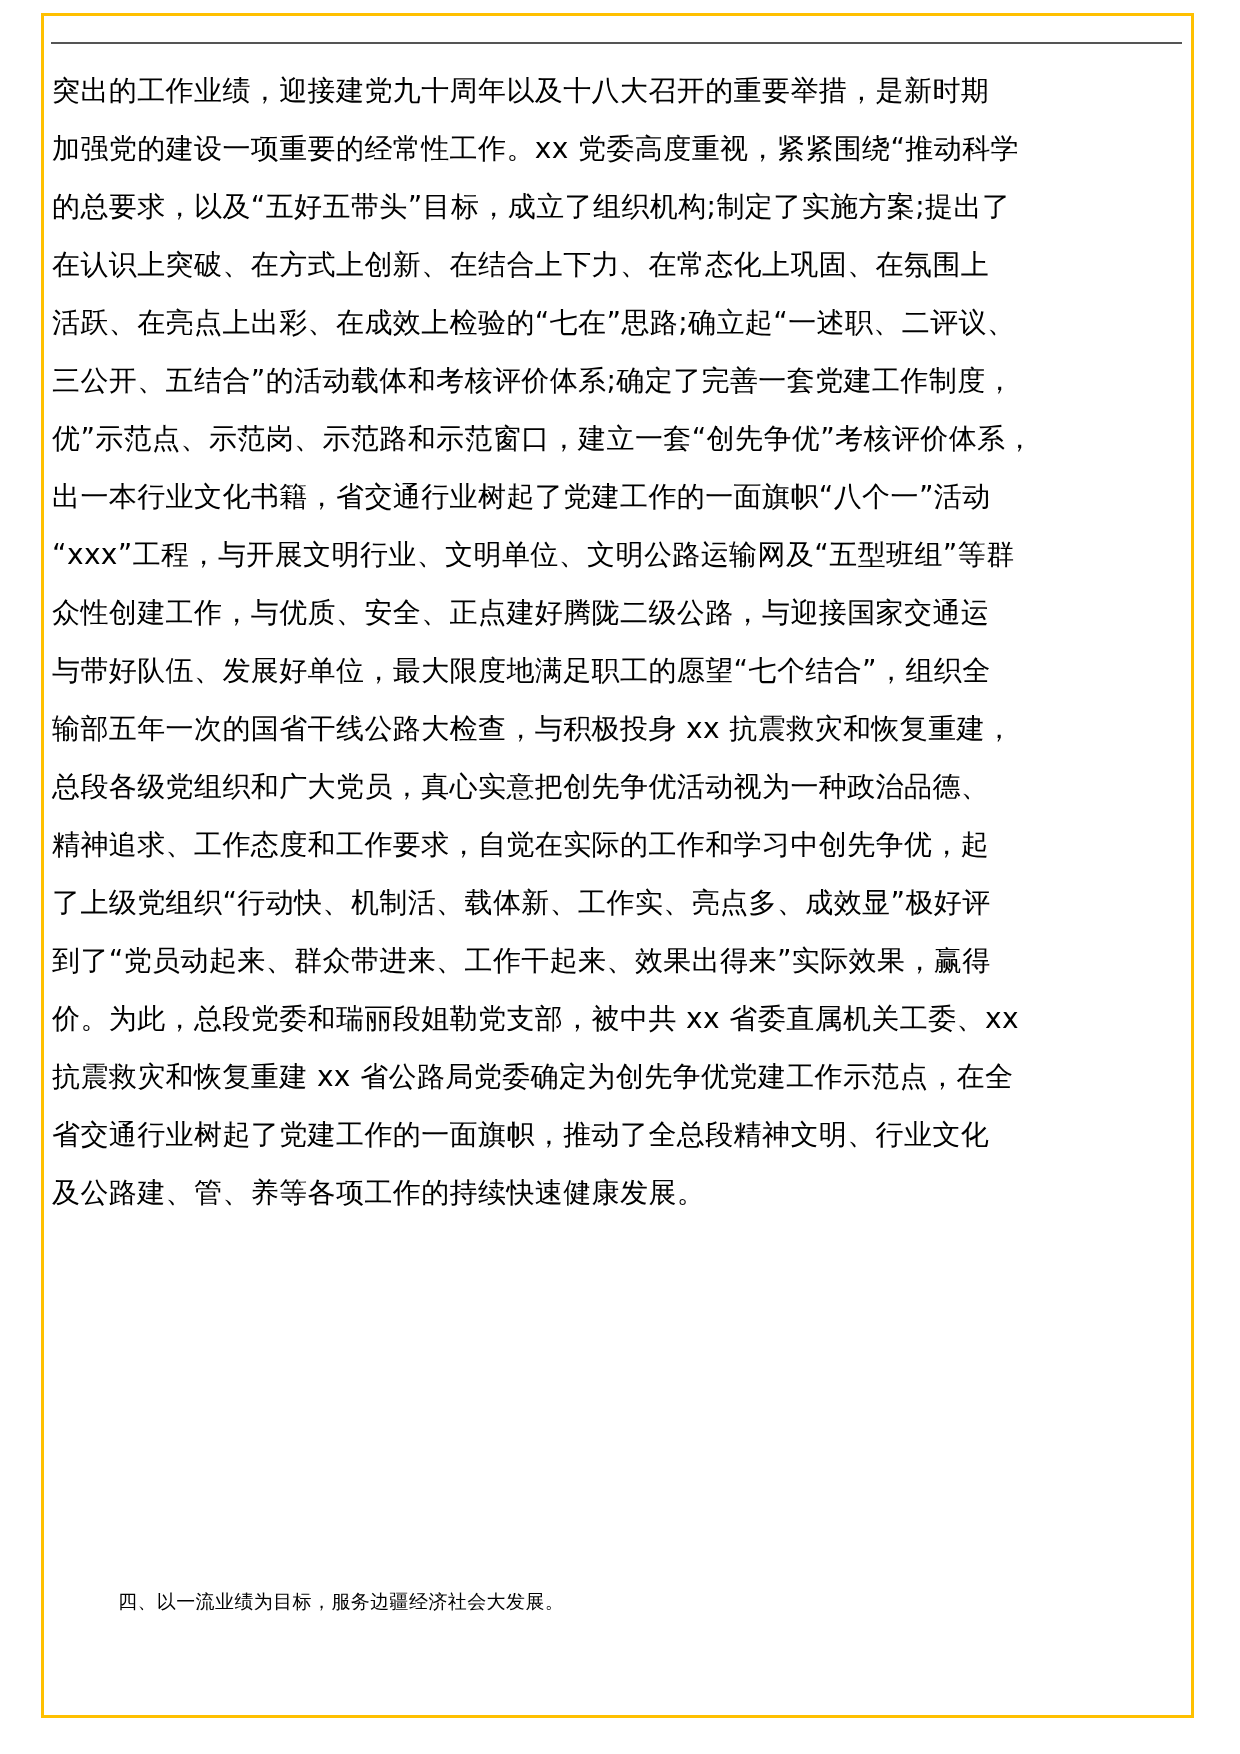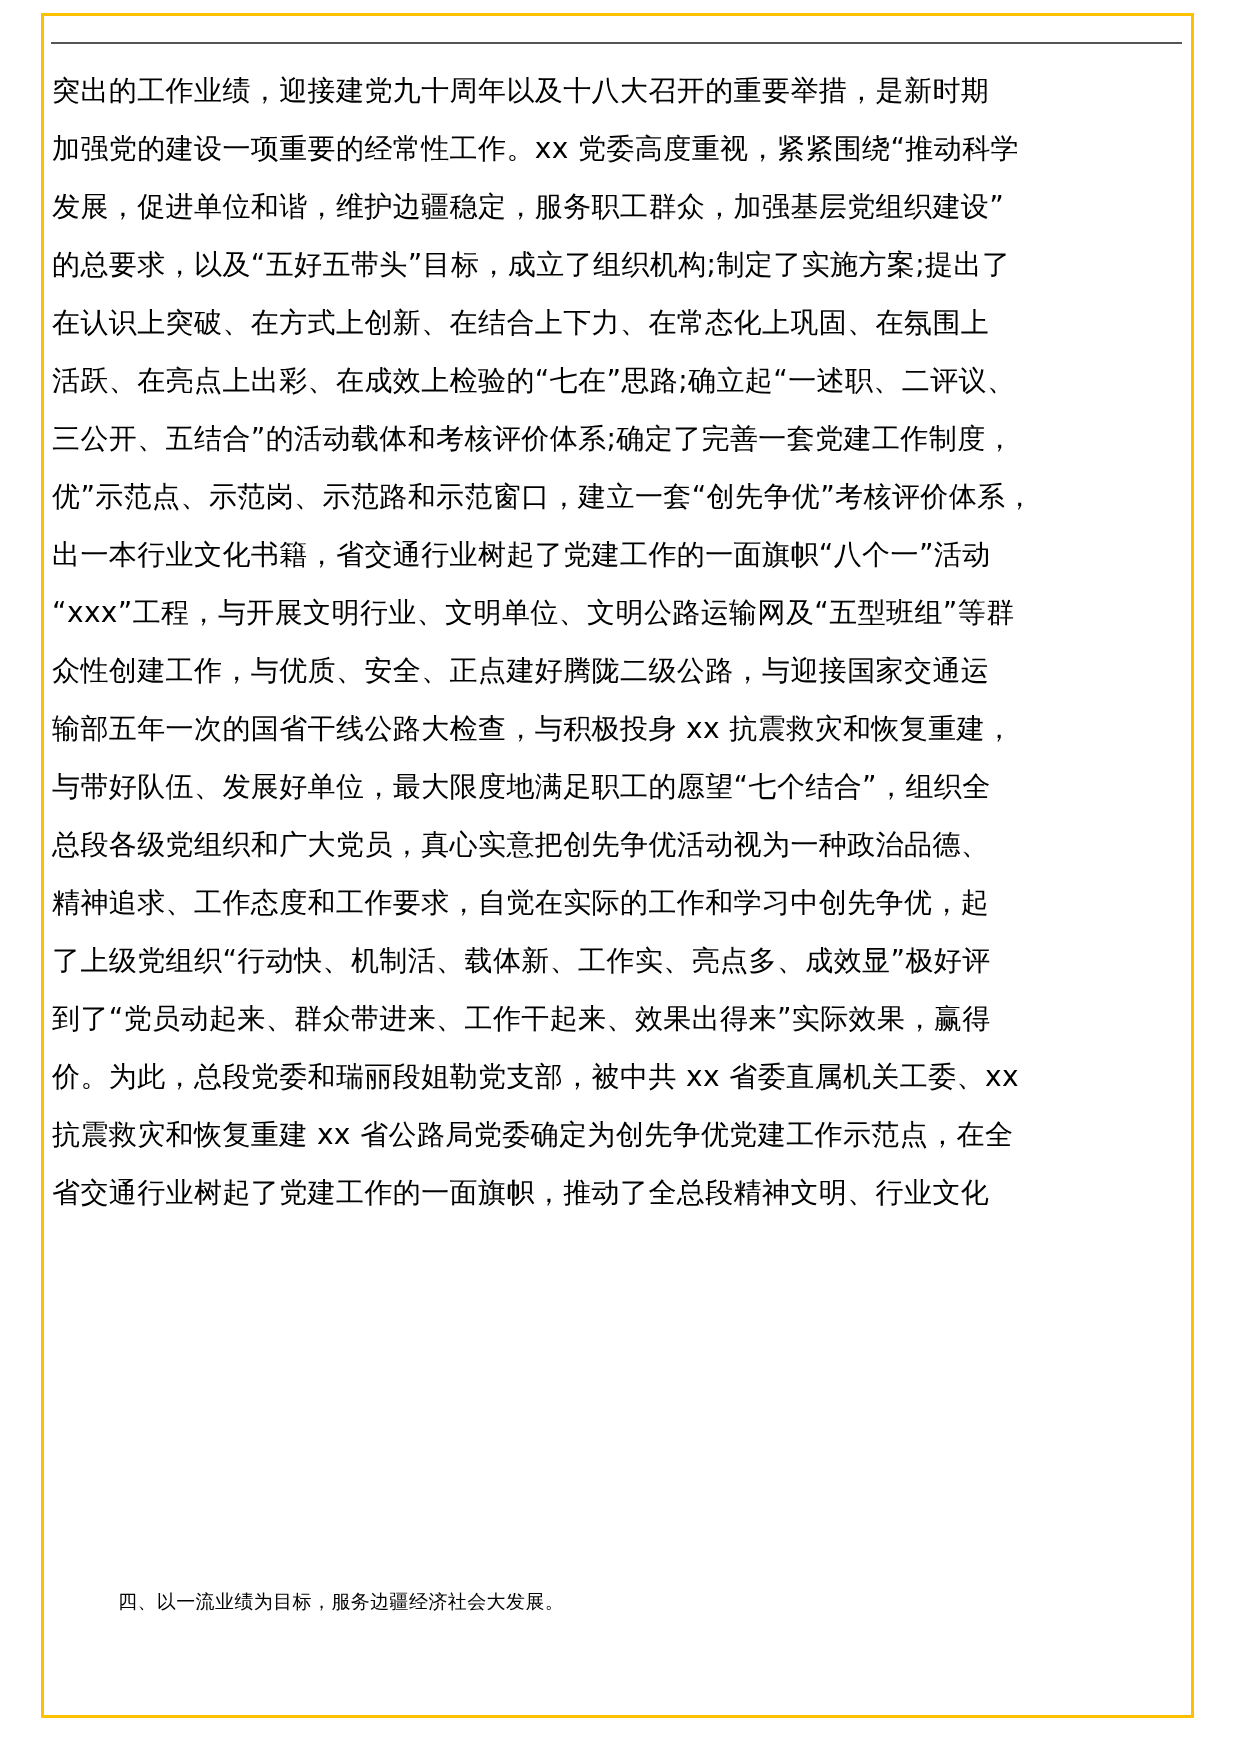--- a/index.html
+++ b/index.html
@@ -58,33 +58,33 @@
   </style>
 </head>
 <body>
 
 <div class="page-frame"></div>
 <div class="header-rule"></div>
 
 <div class="body-text">
   <div class="line">突出的工作业绩，迎接建党九十周年以及十八大召开的重要举措，是新时期</div>
   <div class="line">加强党的建设一项重要的经常性工作。xx 党委高度重视，紧紧围绕“推动科学</div>
-  <div class="line">发展，促进单位和谐，维护边疆稳定，服务职工群众，加强基层党组织建设”</div>
   <div class="line">的总要求，以及“五好五带头”目标，成立了组织机构;制定了实施方案;提出了</div>
   <div class="line">在认识上突破、在方式上创新、在结合上下力、在常态化上巩固、在氛围上</div>
   <div class="line">活跃、在亮点上出彩、在成效上检验的“七在”思路;确立起“一述职、二评议、</div>
   <div class="line">三公开、五结合”的活动载体和考核评价体系;确定了完善一套党建工作制度，</div>
   <div class="line">优”示范点、示范岗、示范路和示范窗口，建立一套“创先争优”考核评价体系，</div>
   <div class="line">出一本行业文化书籍，省交通行业树起了党建工作的一面旗帜“八个一”活动</div>
   <div class="line">“xxx”工程，与开展文明行业、文明单位、文明公路运输网及“五型班组”等群</div>
   <div class="line">众性创建工作，与优质、安全、正点建好腾陇二级公路，与迎接国家交通运</div>
+  <div class="line">与带好队伍、发展好单位，最大限度地满足职工的愿望“七个结合”，组织全</div>
   <div class="line">输部五年一次的国省干线公路大检查，与积极投身 xx 抗震救灾和恢复重建，</div>
-  <div class="line">与带好队伍、发展好单位，最大限度地满足职工的愿望“七个结合”，组织全</div>
   <div class="line">总段各级党组织和广大党员，真心实意把创先争优活动视为一种政治品德、</div>
   <div class="line">精神追求、工作态度和工作要求，自觉在实际的工作和学习中创先争优，起</div>
   <div class="line">了上级党组织“行动快、机制活、载体新、工作实、亮点多、成效显”极好评</div>
   <div class="line">到了“党员动起来、群众带进来、工作干起来、效果出得来”实际效果，赢得</div>
   <div class="line">价。为此，总段党委和瑞丽段姐勒党支部，被中共 xx 省委直属机关工委、xx</div>
   <div class="line">抗震救灾和恢复重建 xx 省公路局党委确定为创先争优党建工作示范点，在全</div>
   <div class="line">省交通行业树起了党建工作的一面旗帜，推动了全总段精神文明、行业文化</div>
+  <div class="line">及公路建、管、养等各项工作的持续快速健康发展。</div>
 </div>
 
 <div class="heading">四、以一流业绩为目标，服务边疆经济社会大发展。</div>
 
 </body></html>

